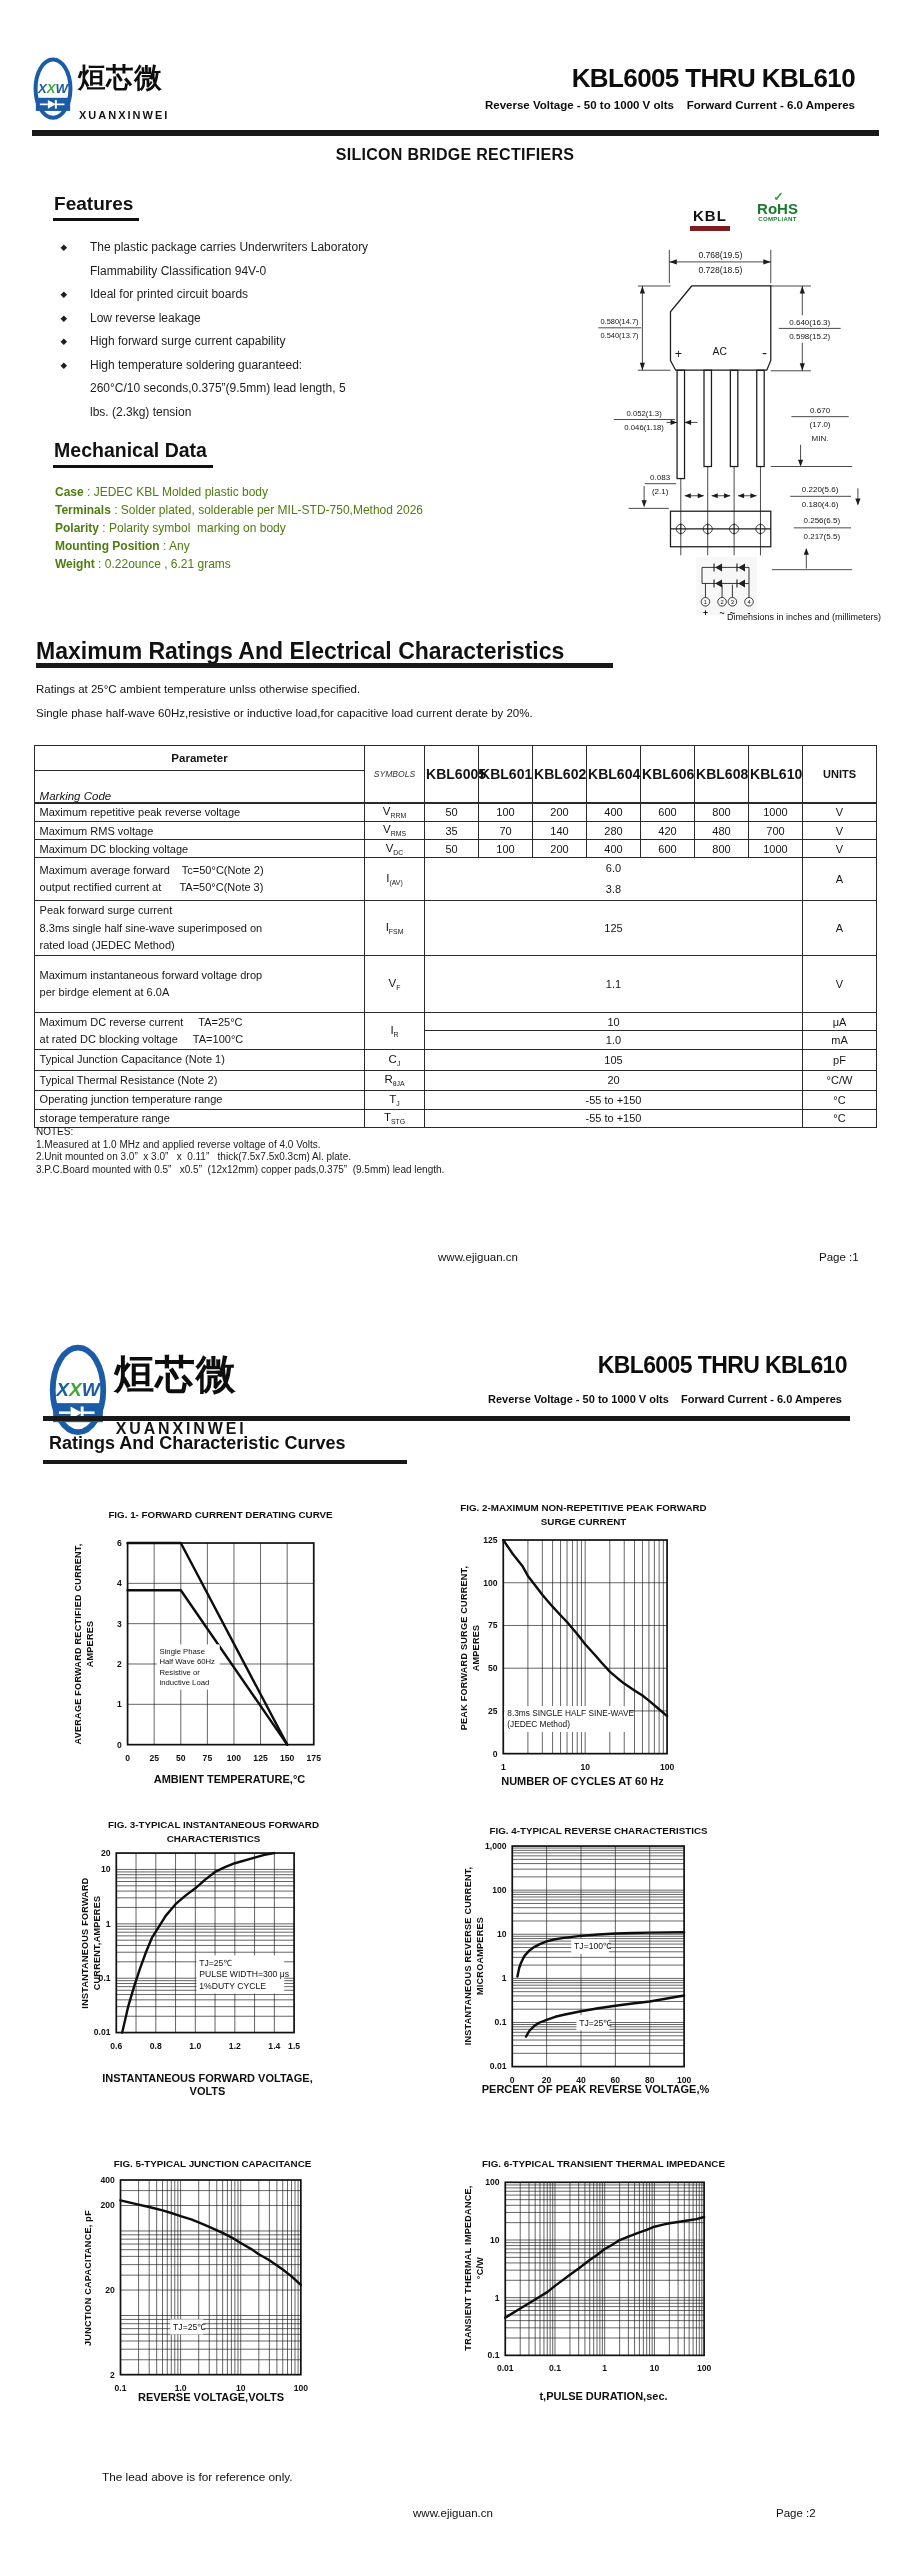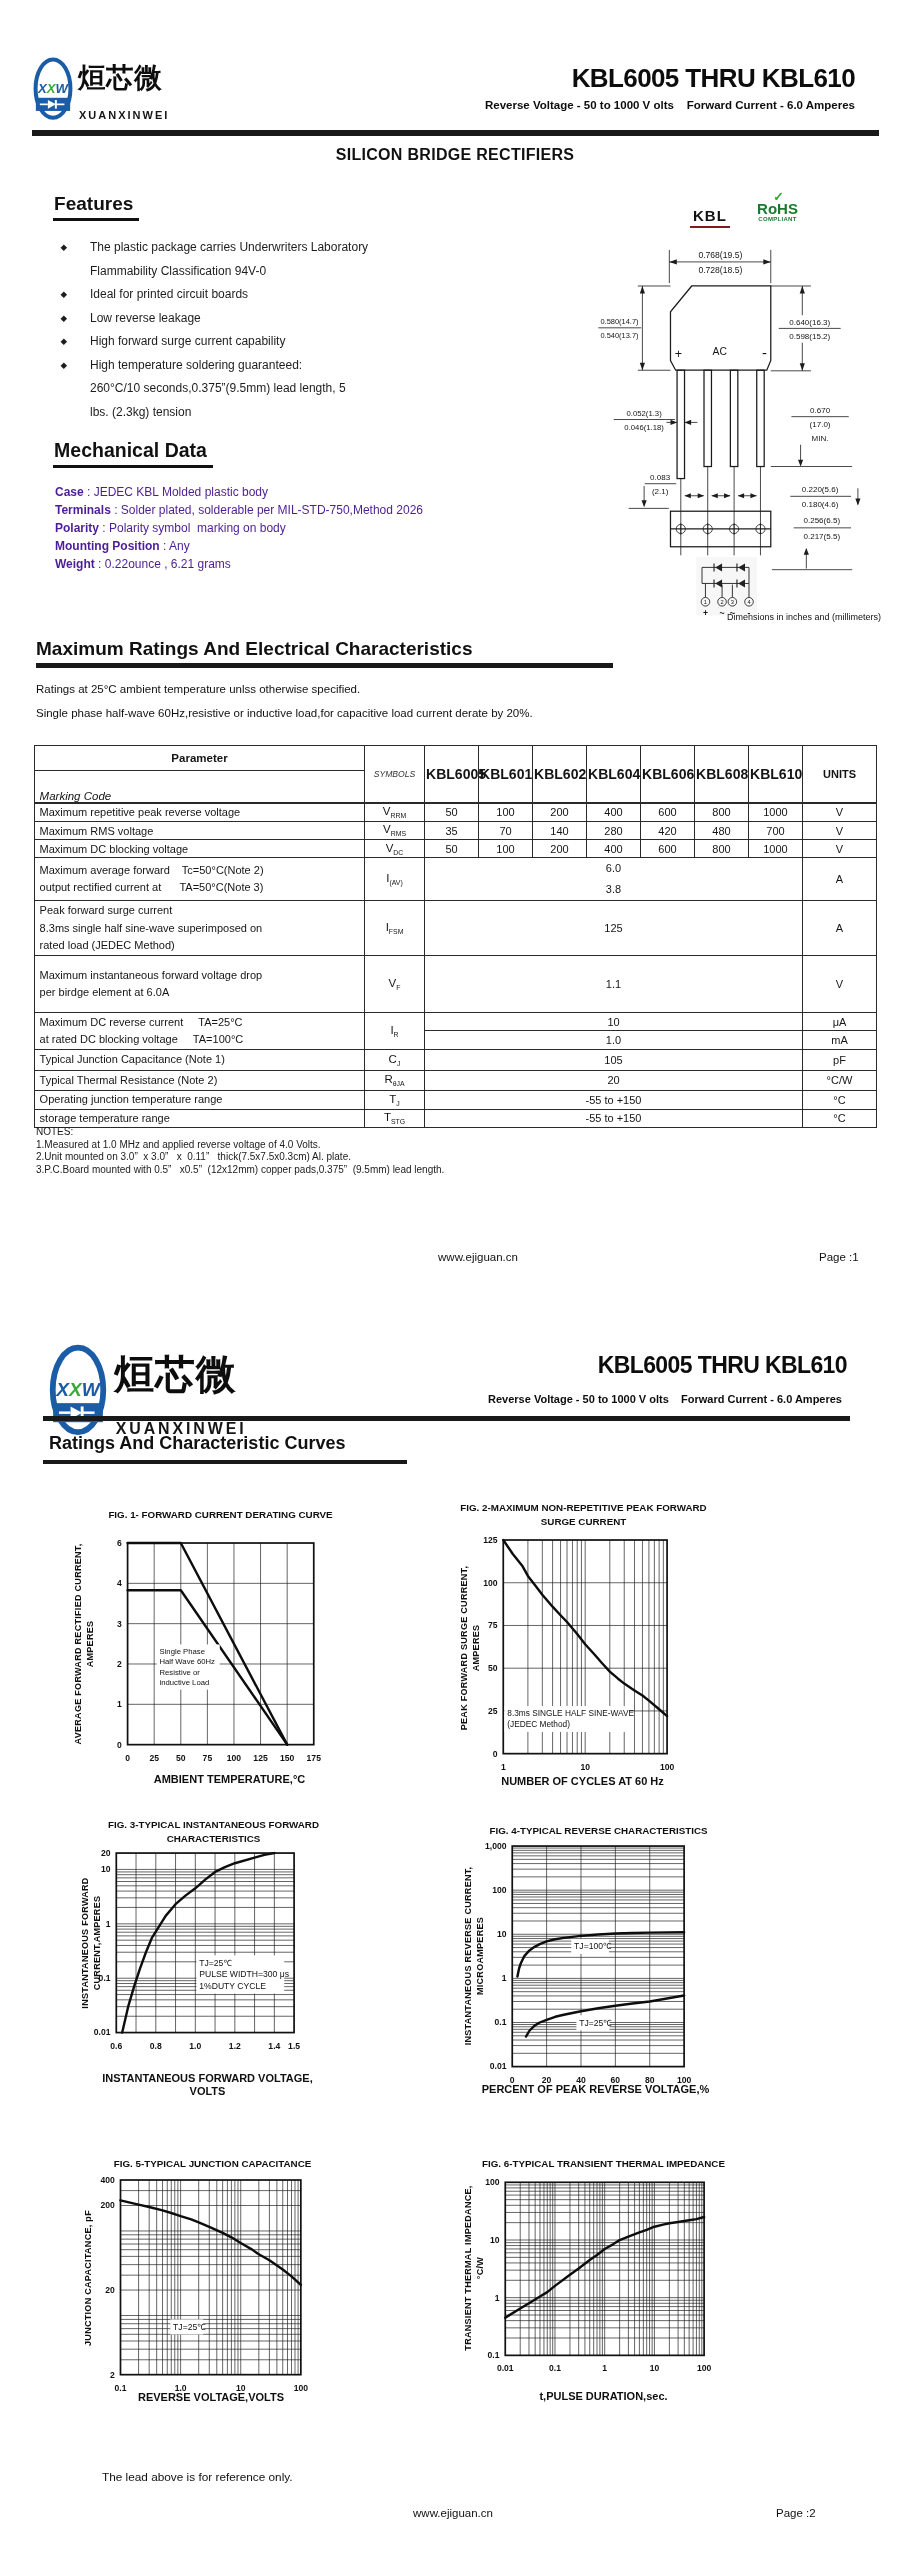--- a/index.html
+++ b/index.html
@@ -11,24 +11,24 @@
   .doc-sub{font-weight:bold;text-align:right;white-space:pre;color:#0d0d0d;}
   .center-head{width:100%;text-align:center;font-weight:bold;letter-spacing:0.3px;}
   .sec-head{font-weight:bold;border-bottom:3.4px solid #111;padding:0 5.7px 3.4px 1.1px;display:inline-block;}
   .logo{width:166px;height:67px;}
   .logo-zh{position:absolute;left:45px;top:3.4px;font-size:27.5px;font-weight:bold;letter-spacing:0.6px;color:#0d0d0d;}
   .logo-en{position:absolute;left:46px;top:52px;font-size:11px;letter-spacing:2px;color:#151515;font-weight:600;}
   .rohs{width:57px;text-align:center;color:#1c7a30;}
   .rohs-check{color:#3aa935;font-size:12.6px;font-weight:bold;height:6.9px;line-height:6.9px;margin-left:2.3px;}
   .rohs-word{font-size:15px;font-weight:bold;line-height:15px;}
   .rohs-sub{font-size:6px;font-weight:bold;letter-spacing:0.3px;}
-  .kbl-label{font-weight:bold;font-size:15px;letter-spacing:1.1px;border-bottom:2px solid #7f1d1d;padding:0 2.9px 1.7px;}
+  .kbl-label{font-weight:bold;font-size:15px;letter-spacing:1.1px;border-bottom:5px solid #7f1d1d;padding:0 2.9px 1.7px;}
   .feat{position:relative;height:23.5px;line-height:23.5px;padding-left:33px;font-size:12px;color:#1d1d1d;white-space:pre;}
   .feat .fb{position:absolute;left:3.4px;top:0;font-size:8.6px;}
-  .mrow{line-height:18px;font-size:12px;color:#4c1d95;white-space:pre-wrap;}
+  .mrow{line-height:18px;font-size:12px;color:#4d7c0f;white-space:pre-wrap;}
   .mrow b{font-weight:bold;}
   .rt{border-collapse:collapse;table-layout:fixed;width:843px;}
   .rt td{border:1.1px solid #2a2a2a;padding:0 4.6px;vertical-align:middle;color:#151515;font-size:11px;}
   .rt .thp{font-weight:bold;text-align:center;font-size:11.5px;margin-top:32px;}
   .rt .ths{font-style:italic;text-align:center;font-size:8.6px;color:#333;}
   .rt .thd{font-weight:bold;text-align:center;font-size:14px;padding:0 1.1px;}
   .rt .thu{font-weight:bold;text-align:center;font-size:11px;}
   .rt .thm{font-size:11.5px;vertical-align:top;padding-top:19px;font-style:italic;}
   .rt .p{white-space:pre-wrap;}
   .rt .p .ln{line-height:1.55;}
@@ -229,21 +229,21 @@
     </g>
     <g class="dim" font-size="15" font-weight="bold" text-anchor="middle">
       <text x="174" y="651">+</text>
       <text x="203" y="651">~</text>
       <text x="221" y="651">~</text>
       <text x="250" y="651">-</text>
     </g>
   </svg>
   <div class="abs" style="left:620px;top:612px;width:261px;text-align:right;font-size:9px">Dimensions in inches and (millimeters)</div>
 
-  <div class="abs" style="left:36px;top:638px;font-size:19px;font-weight:bold">Maximum Ratings And Electrical Characteristics</div>
+  <div class="abs" style="left:36px;top:638px;font-size:23px;font-weight:bold">Maximum Ratings And Electrical Characteristics</div>
   <div class="abs rule" style="left:36px;top:663px;width:577px;height:5.2px"></div>
   <div class="abs" style="left:36px;top:683px;font-size:11.5px">Ratings at 25°C ambient temperature unlss otherwise specified.</div>
   <div class="abs" style="left:36px;top:707px;font-size:11.5px">Single phase half-wave 60Hz,resistive or inductive load,for capacitive load current derate by 20%.</div>
 
   <div class="abs" id="table-wrap" style="left:34px;top:745px">
       <table class="rt">
         <colgroup>
           <col style="width:330px">
           <col style="width:60px">
           <col style="width:54px">

